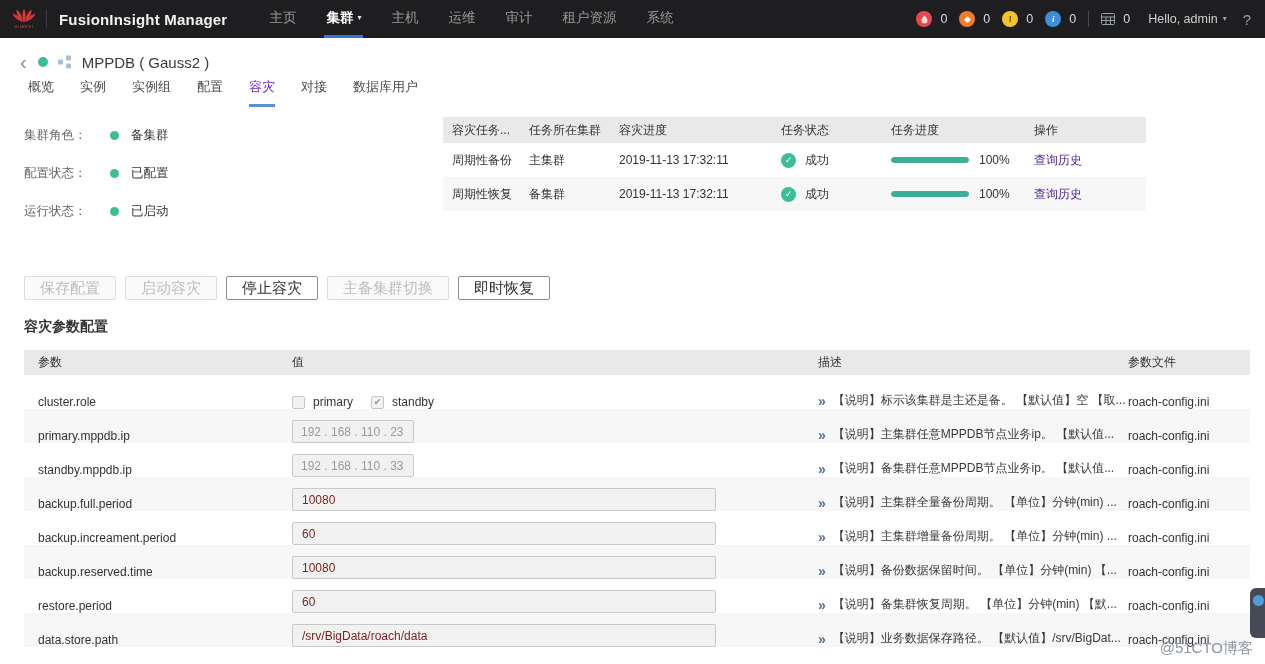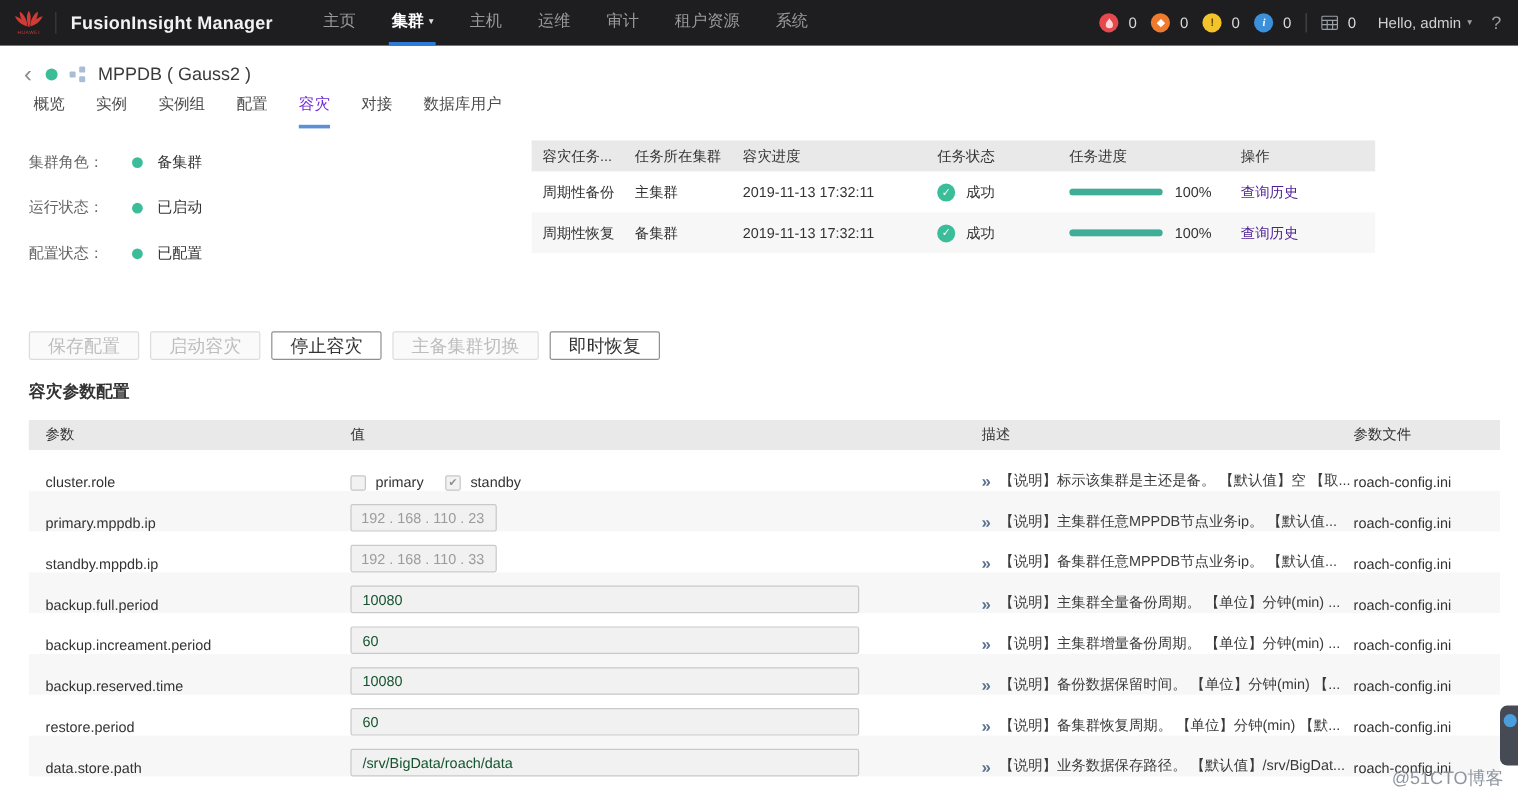--- a/index.html
+++ b/index.html
@@ -87,21 +87,21 @@
   .pc2 { width:526px; display:flex; align-items:center; }
   .pc3 { width:310px; display:flex; align-items:center; overflow:hidden; }
   .pc4 { width:122px; }
   .checkbox { width:13px; height:13px; border:1px solid #c6c6c6; background:#f2f2f2; border-radius:2px;
     display:inline-flex; align-items:center; justify-content:center; cursor:pointer; }
   .checkbox.checked::after { content:"✔"; font-size:9px; color:#8f8f8f; }
   .cb-label { margin:0 18px 0 8px; color:#333; }
   .ip-input { width:122px; height:23px; background:#f1f1f1; border:1px solid #c9c9c9; border-radius:2px;
     color:#9b9b9b; font-size:12px; padding:0 8px; font-family:inherit; }
   .wide-input { width:424px; height:23px; background:#f1f1f1; border:1px solid #c9c9c9; border-radius:2px;
-    color:#14532d; font-size:12px; padding:0 9px; font-family:inherit; }
+    color:#7f1d1d; font-size:12px; padding:0 9px; font-family:inherit; }
   .expand-icon { color:#5a7290; font-size:14px; font-weight:bold; margin-right:7px; line-height:1; cursor:pointer; }
   .desc-text { white-space:nowrap; overflow:hidden; color:#3a3a3a; }
 
   
   .watermark { position:absolute; right:12px; bottom:6px; font-size:15px; color:#8f96a0; }
   .floating-widget { position:absolute; right:0; top:588px; width:15px; height:50px;
     background:#454a54; border-radius:6px 0 0 6px; cursor:pointer; }
   .floating-widget::before { content:""; position:absolute; top:7px; left:3px; width:11px; height:11px;
     border-radius:50%; background:#4a9ede; }
   svg { display:block; }
@@ -221,28 +221,28 @@
     <span class="tab">数据库用户</span>
   </div>
 
   <div class="basic-info">
     <div class="bi-row">
       <span class="bi-label">集群角色：</span>
       <span class="bi-dot"></span>
       <span class="bi-value">备集群</span>
     </div>
     <div class="bi-row">
+      <span class="bi-label">配置状态：</span>
+      <span class="bi-dot"></span>
+      <span class="bi-value">已配置</span>
+    </div>
+    <div class="bi-row">
       <span class="bi-label">运行状态：</span>
       <span class="bi-dot"></span>
       <span class="bi-value">已启动</span>
-    </div>
-    <div class="bi-row">
-      <span class="bi-label">配置状态：</span>
-      <span class="bi-dot"></span>
-      <span class="bi-value">已配置</span>
     </div>
   </div>
 
   <div class="task-table">
     <div class="t-head">
       <span class="tc1">容灾任务...</span>
       <span class="tc2">任务所在集群</span>
       <span class="tc3">容灾进度</span>
       <span class="tc4">任务状态</span>
       <span class="tc5">任务进度</span>

